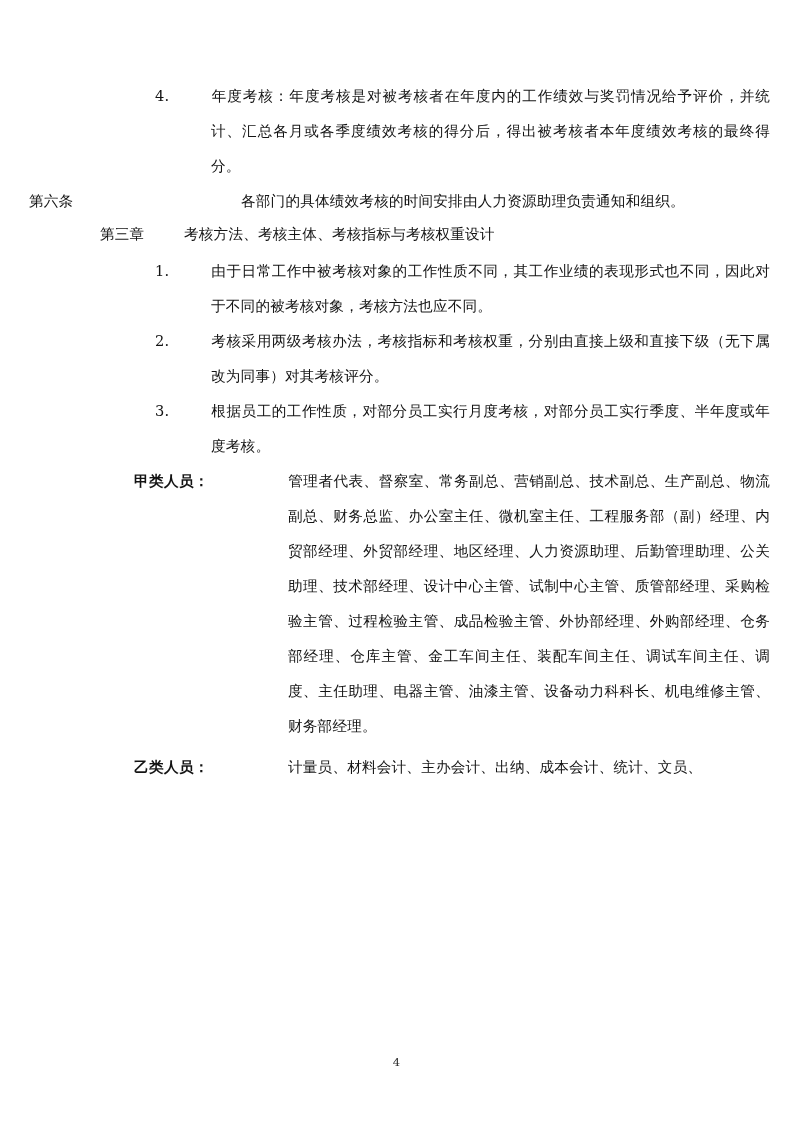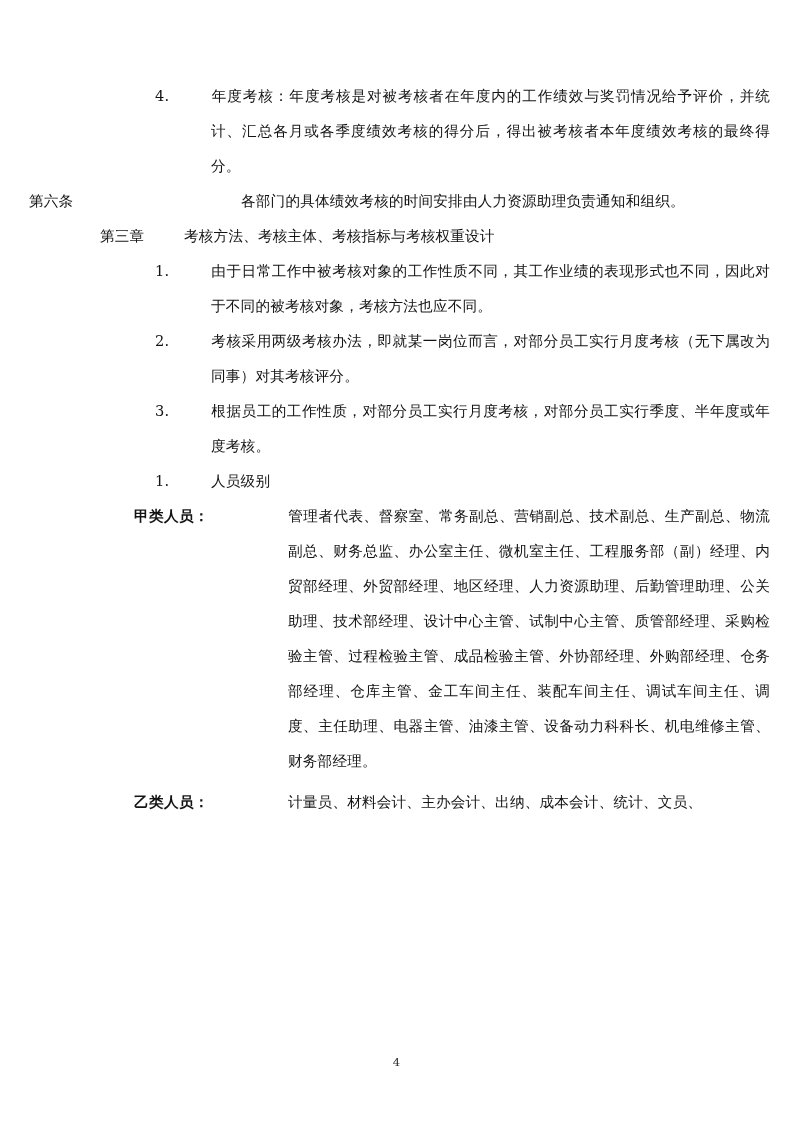--- a/index.html
+++ b/index.html
@@ -32,20 +32,21 @@
     text-align: justify;
     text-justify: inter-ideograph;
     letter-spacing: 0.2px;
   }
 
   
   .chapter {
     margin: 0;
     padding-left: 100px;
     padding-right: 23px;
+    font-family: Liberation Mono, monospace;
   }
   .chapter .lbl {
     display: inline-block;
     min-width: 84px;
   }
 
   
   .article {
     margin: 0;
     padding-left: 135px;
@@ -136,31 +137,28 @@
       </p>
 
     <p class="para chapter"><span class="lbl">第三章</span><span>考核方法、考核主体、考核指标与考核权重设计</span></p>
 
 
     <p class="para numlist">
         <span class="inner"><span class="num">1.</span><span>由于日常工作中被考核对象的工作性质不同，其工作业绩的表现形式也不同，因此对于不同的被考核对象，考核方法也应不同。</span></span>
       </p>
 
     <p class="para numlist">
-        <span class="inner"><span class="num">2.</span><span>考核采用两级考核办法，即就某一岗位而言，对部分员工实行月度考核（无下属改为同事）对其考核评分。</span></span>
+        <span class="inner"><span class="num">2.</span><span>考核采用两级考核办法，考核指标和考核权重，分别由直接上级和直接下级（无下属改为同事）对其考核评分。</span></span>
       </p>
 
     <p class="para numlist">
         <span class="inner"><span class="num">3.</span><span>根据员工的工作性质，对部分员工实行月度考核，对部分员工实行季度、半年度或年度考核。</span></span>
       </p>
 
 
-    <p class="para numlist">
-        <span class="inner"><span class="num">1.</span><span>人员级别</span></span>
-      </p>
 
     <p class="para defblock">
         <span class="inner"><span class="term"><span>甲类人员</span><span>：</span></span><span>管理者代表、督察室、常务副总、营销副总、技术副总、生产副总、物流副总、财务总监、办公室主任、微机室主任、工程服务部（副）经理、内贸部经理、外贸部经理、地区经理、人力资源助理、后勤管理助理、公关助理、技术部经理、设计中心主管、试制中心主管、质管部经理、采购检验主管、过程检验主管、成品检验主管、外协部经理、外购部经理、仓务部经理、仓库主管、金工车间主任、装配车间主任、调试车间主任、调度、主任助理、电器主管、油漆主管、设备动力科科长、机电维修主管、财务部经理。</span></span>
       </p>
 
     <div class="spacer-sm"></div>
 
     <p class="para defblock">
         <span class="inner"><span class="term"><span>乙类人员</span><span>：</span></span><span>计量员、材料会计、主办会计、出纳、成本会计、统计、文员、</span></span>
       </p>

